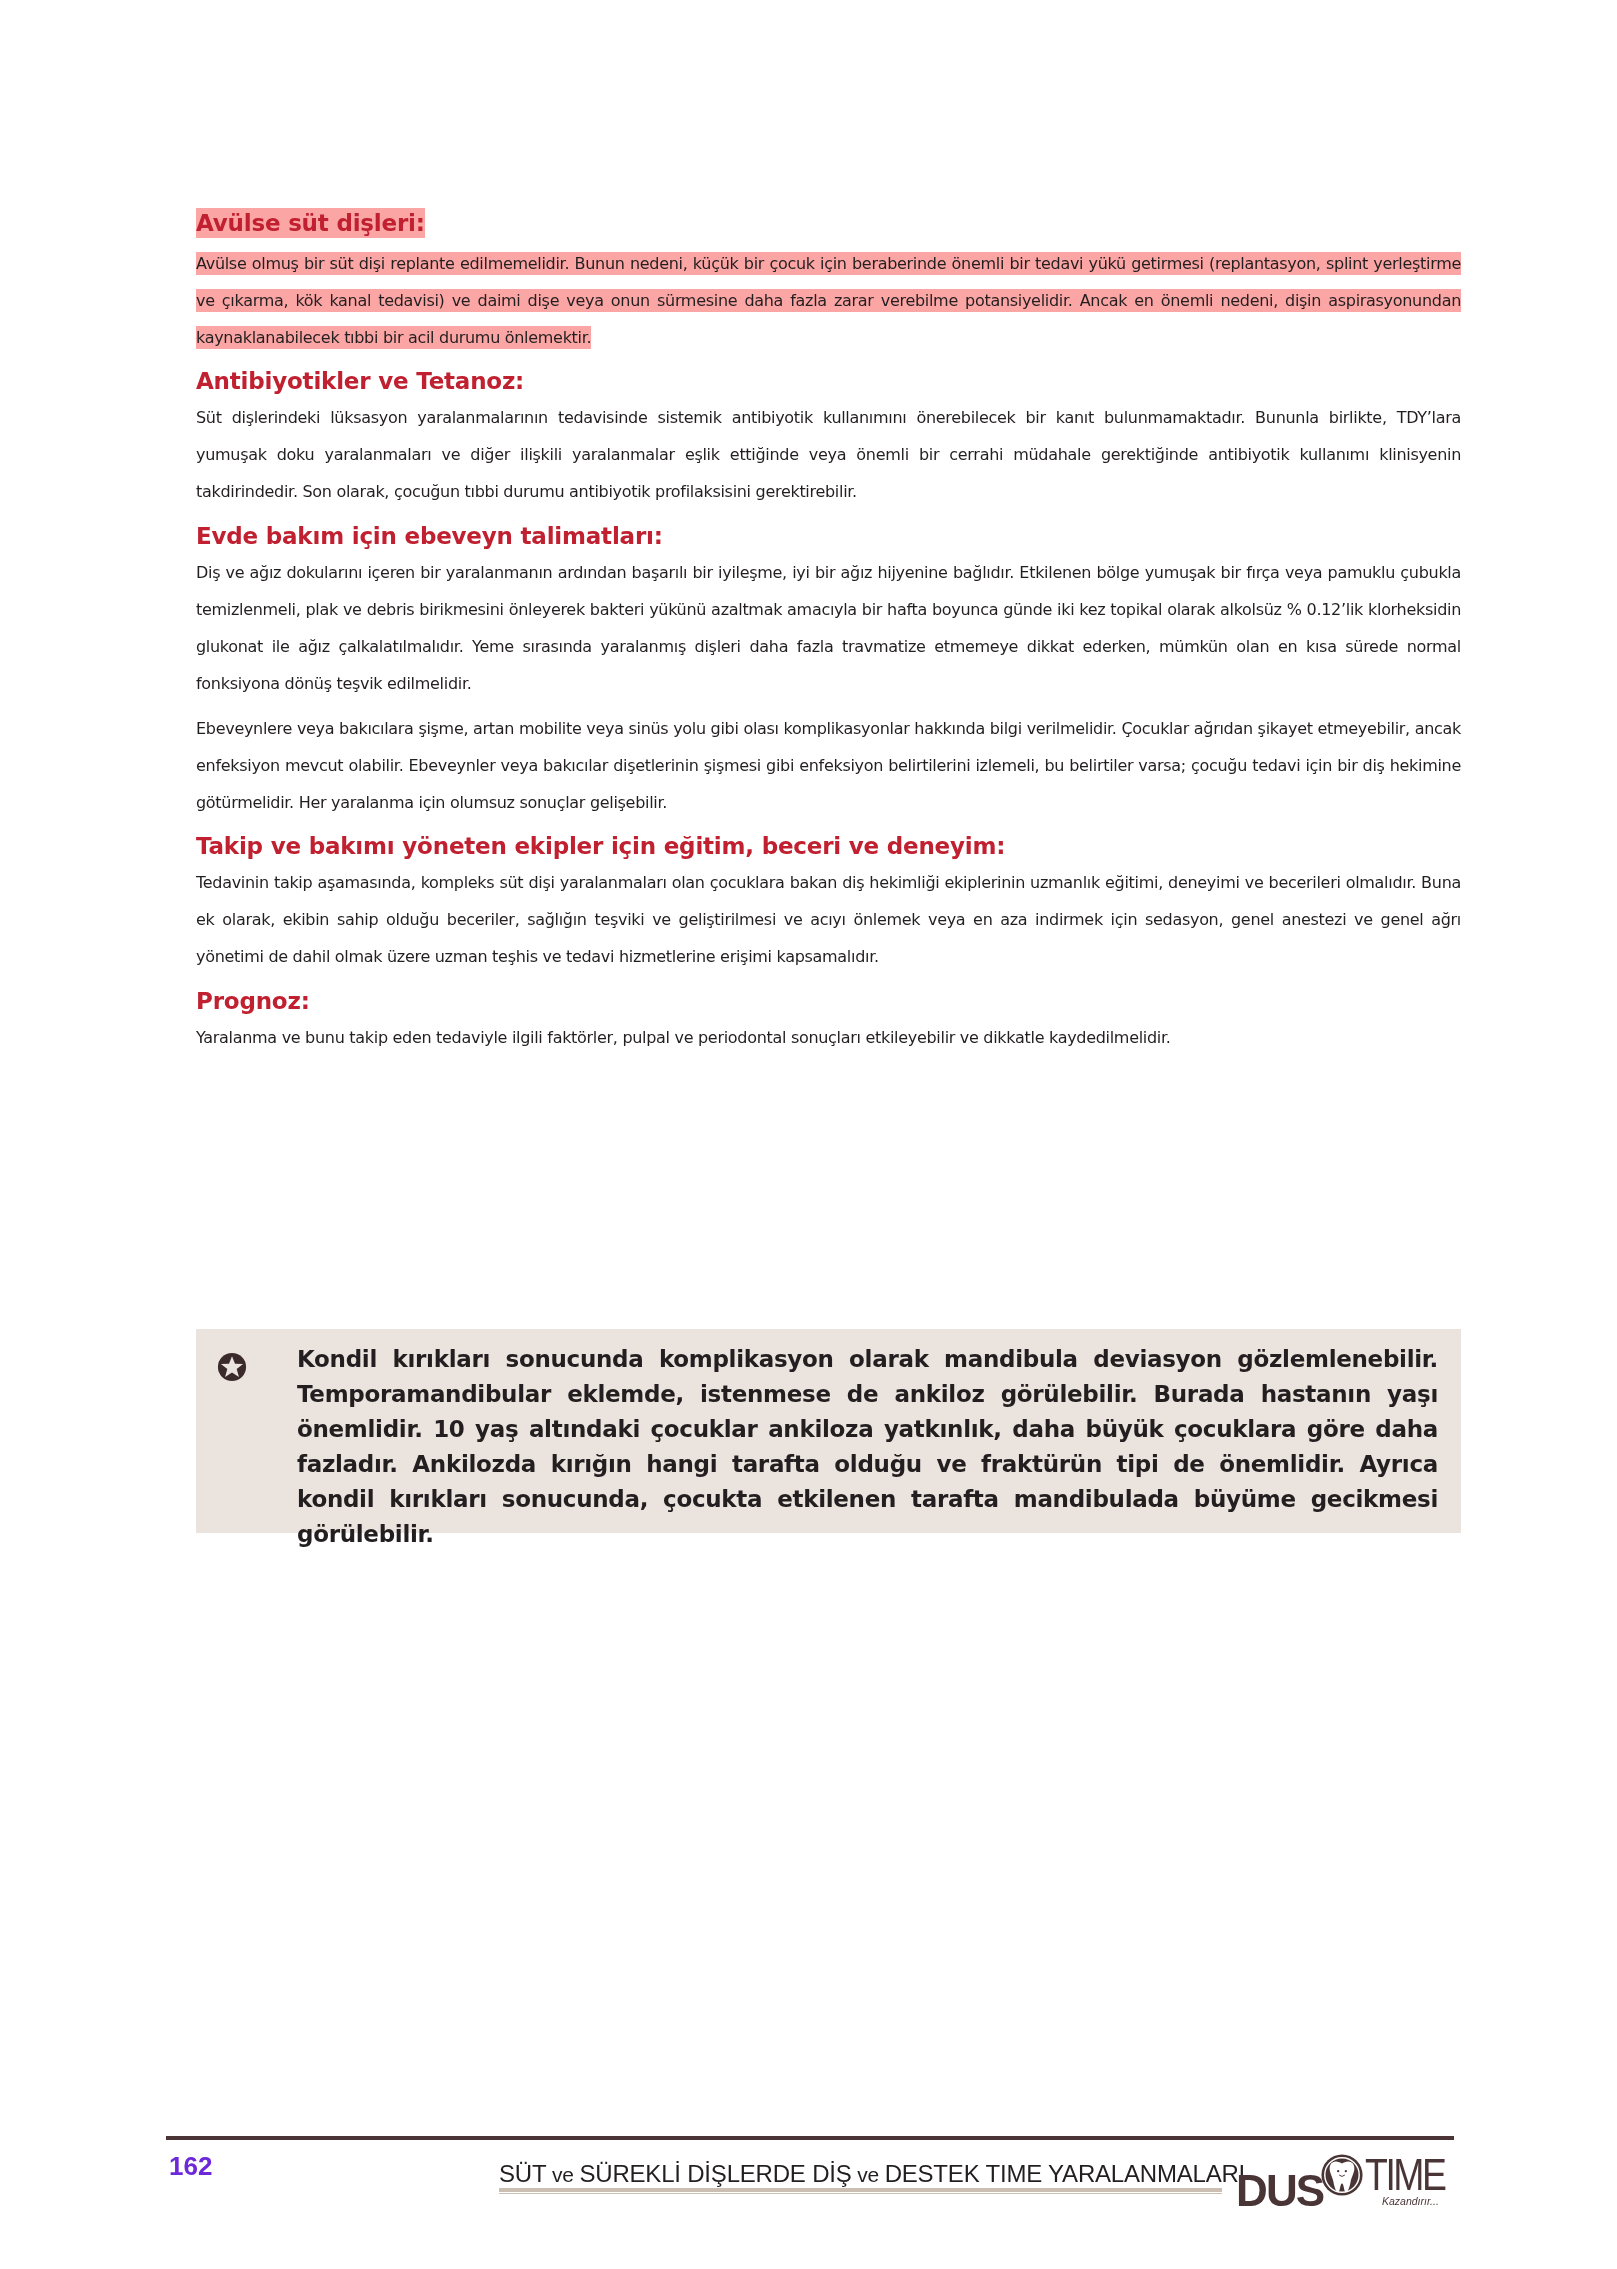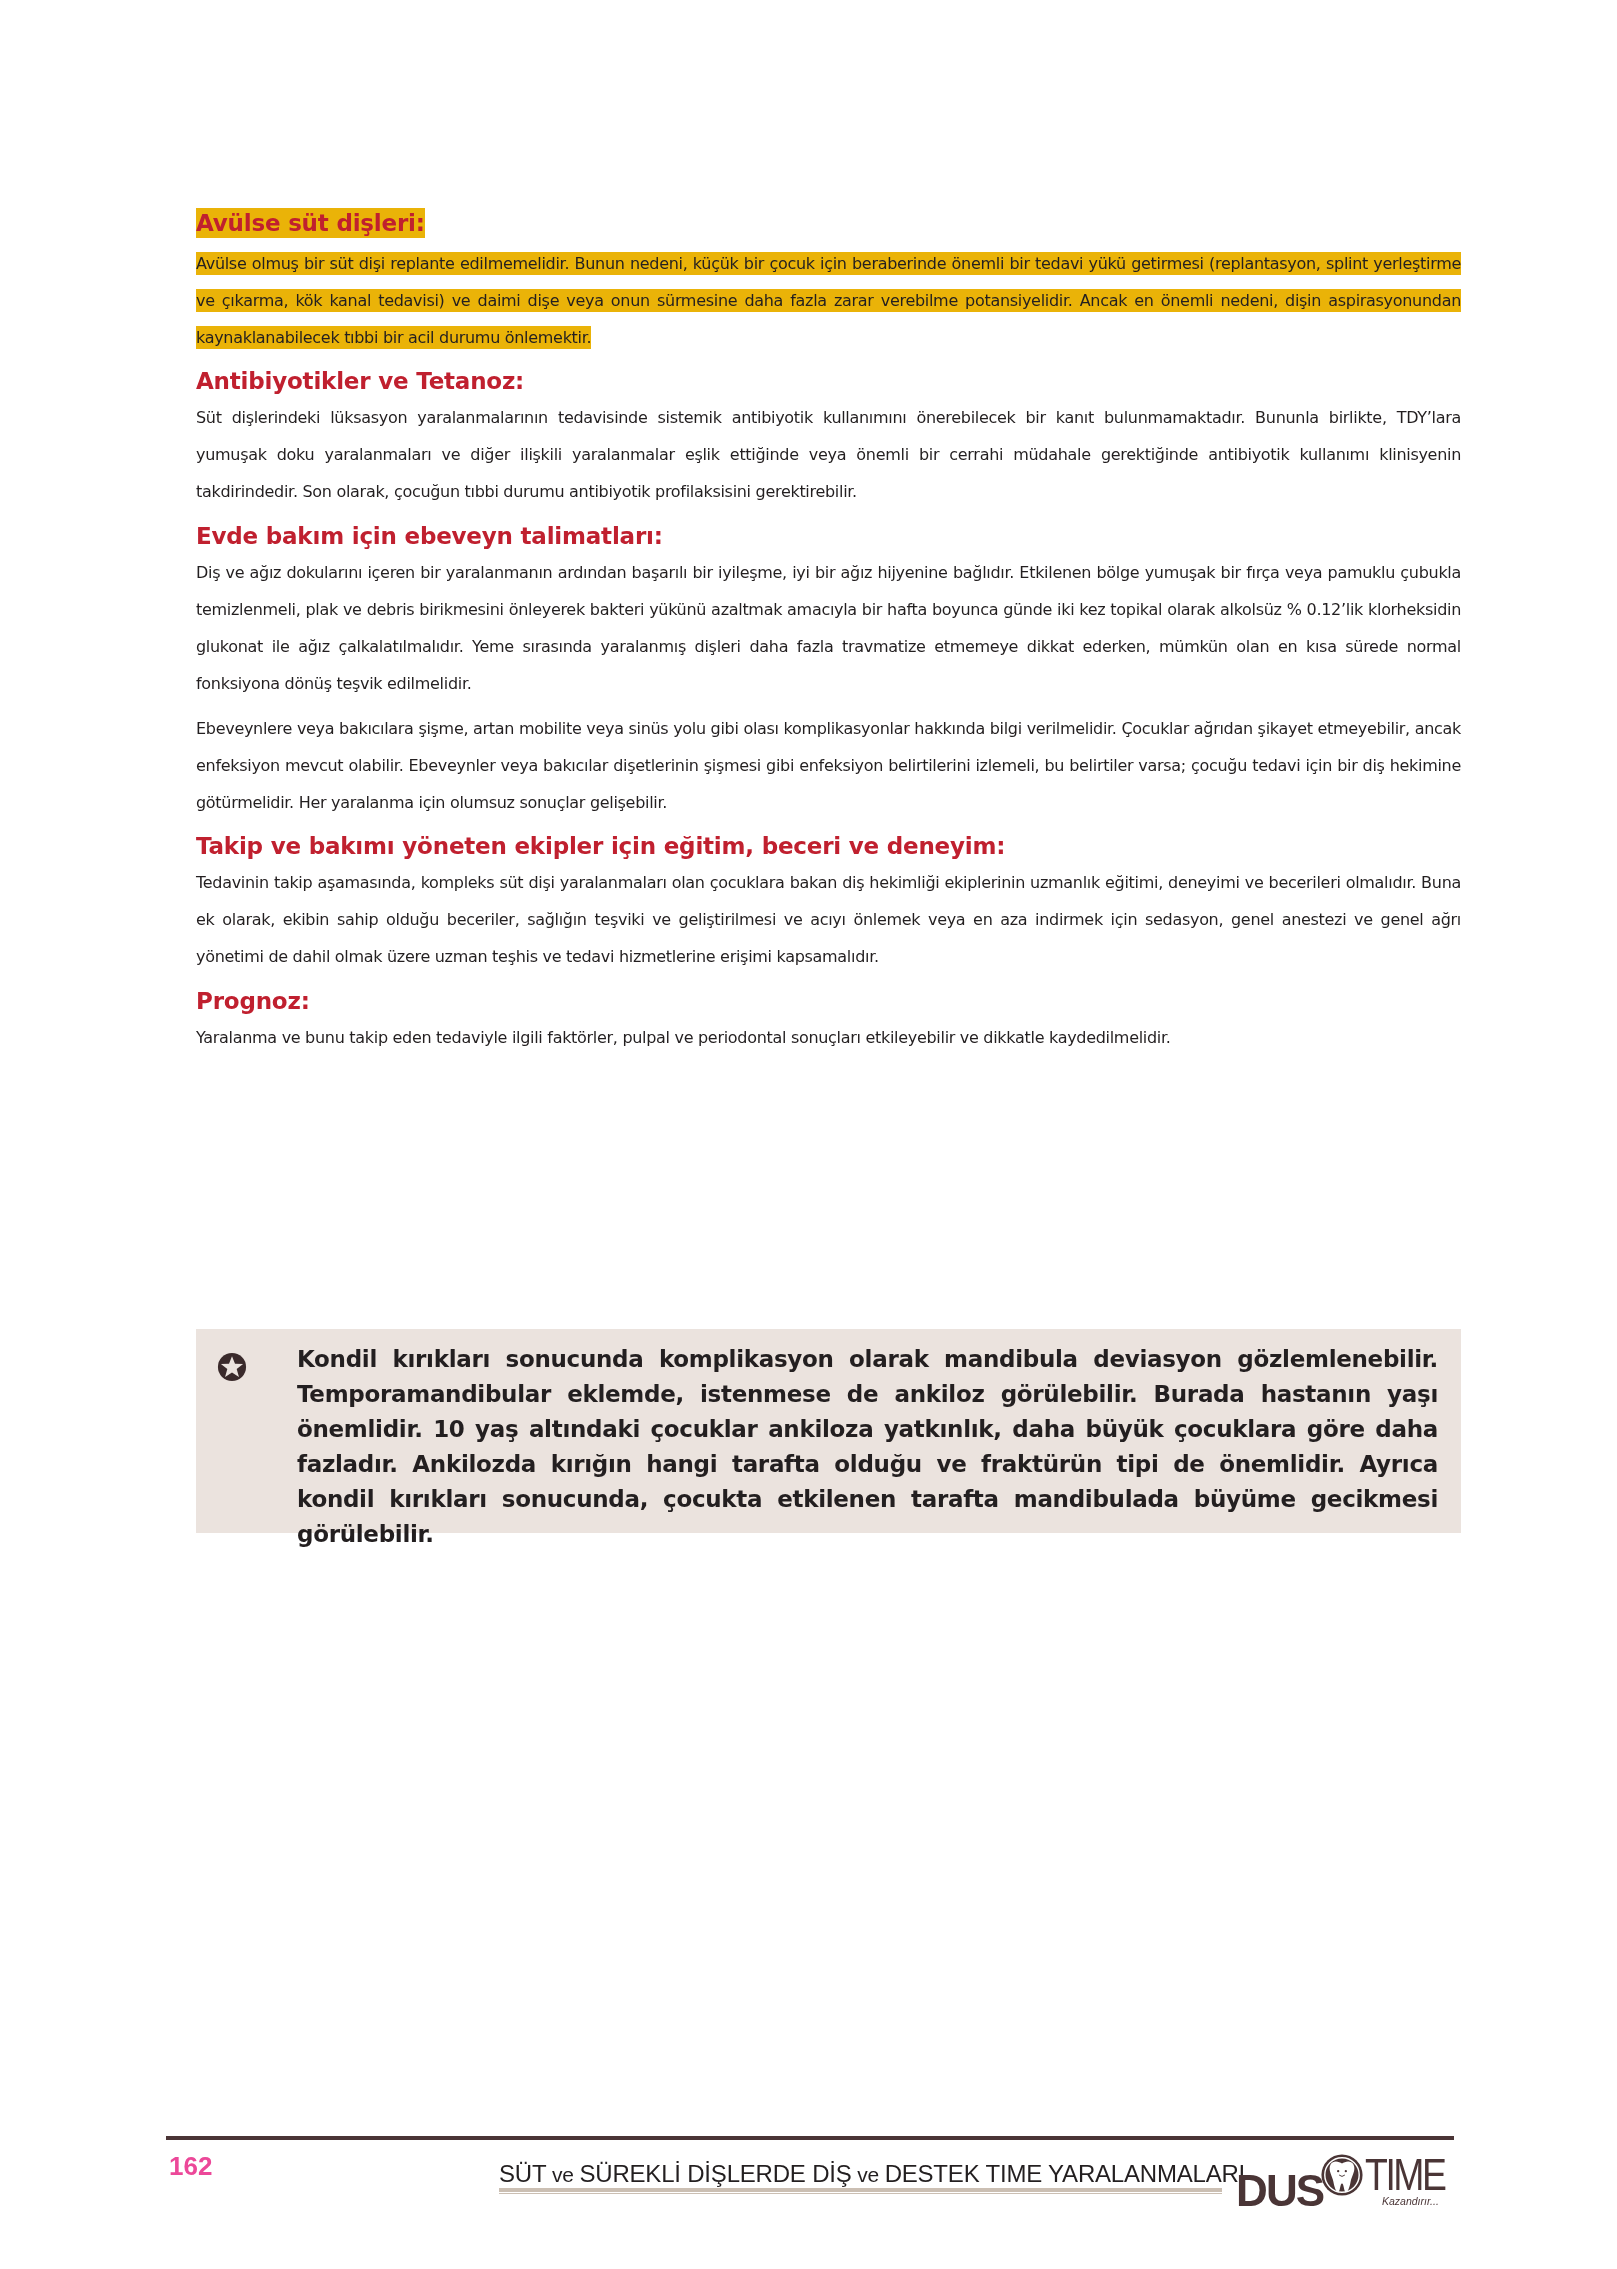--- a/index.html
+++ b/index.html
@@ -2,28 +2,28 @@
 <html style="font-size:15px"><head>
   <meta charset="utf-8">
   <style>
     html, body { margin: 0; padding: 0; background: #ffffff; }
     body { width: 1618px; height: 2269px; position: relative; overflow: hidden;
       font-family: "DejaVu Sans", sans-serif; color: #231f20; }
     .page { position: absolute; left: 0; top: 0; width: 1618px; height: 2269px; }
     .content { position: absolute; left: 196px; top: 205px; width: 1265px; }
     .heading { color: #c0202f; font-weight: bold; font-size: 23px; line-height: 36px; margin: 0; letter-spacing: -0.2px; }
     .para { font-size: 16px; line-height: 37px; margin: 0 0 7.6px 0; text-align: justify; letter-spacing: -0.3px; }
-    .hl { background: #eab308; box-decoration-break: clone; -webkit-box-decoration-break: clone; padding: 1.9px 0; }
+    .hl { background: #fca5a5; box-decoration-break: clone; -webkit-box-decoration-break: clone; padding: 1.9px 0; }
     .h-avulse { margin-top: 0; margin-bottom: 3.8px; }
     .section-gap { margin-top: 1.9px; }
     .note-box { position: absolute; left: 196px; top: 1329px; width: 1265px; height: 204px; background: #ebe3de; }
     .note-icon { position: absolute; left: 21px; top: 23px; width: 30px; height: 30px; }
     .note-text { position: absolute; left: 101px; top: 13.3px; width: 1141px; font-size: 23px; line-height: 35px; text-align: justify; letter-spacing: -0.3px; margin: 0; font-weight: bold; }
     .footer-rule { position: absolute; left: 166px; top: 2136px; width: 1288px; height: 3.8px; background: #4b3536; }
-    .page-number { position: absolute; left: 169px; top: 2151px; font-weight: bold; font-size: 26px; color: #ec4899; font-family: "Liberation Sans", sans-serif; }
+    .page-number { position: absolute; left: 169px; top: 2151px; font-weight: bold; font-size: 26px; color: #6d28d9; font-family: "Liberation Sans", sans-serif; }
     .running-title { position: absolute; left: 499px; top: 2160px; font-size: 24px; color: #231f20; font-family: "Liberation Sans", sans-serif; letter-spacing: -0.2px; }
     .running-title .small { font-size: 21px; }
     .title-underline1 { position: absolute; left: 499px; top: 2188px; width: 723px; height: 3.8px; background: #cbbfb3; }
     .title-underline2 { position: absolute; left: 499px; top: 2193px; width: 723px; height: 1px; background: #cbbfb3; }
     .logo { position: absolute; left: 1236px; top: 2153px; width: 228px; height: 55px; }
     .logo-dus { position: absolute; left: 0; top: 16px; font-family: "Liberation Sans", sans-serif; font-weight: bold; font-size: 44px; line-height: 44px; color: #4a3536; letter-spacing: -1.9px; }
     .logo-tooth { position: absolute; left: 84px; top: 0; width: 44px; height: 44px; }
     .logo-time { position: absolute; left: 129px; top: 0; font-family: "Liberation Sans Narrow", "Liberation Sans", sans-serif; font-size: 44px; line-height: 44px; color: #4a3536; letter-spacing: -2.9px; transform: scaleX(0.85); transform-origin: left top; }
     .logo-tag { position: absolute; left: 146px; top: 42px; font-family: "Liberation Sans", sans-serif; font-style: italic; font-size: 10.5px; color: #4a3536; }
   </style>

